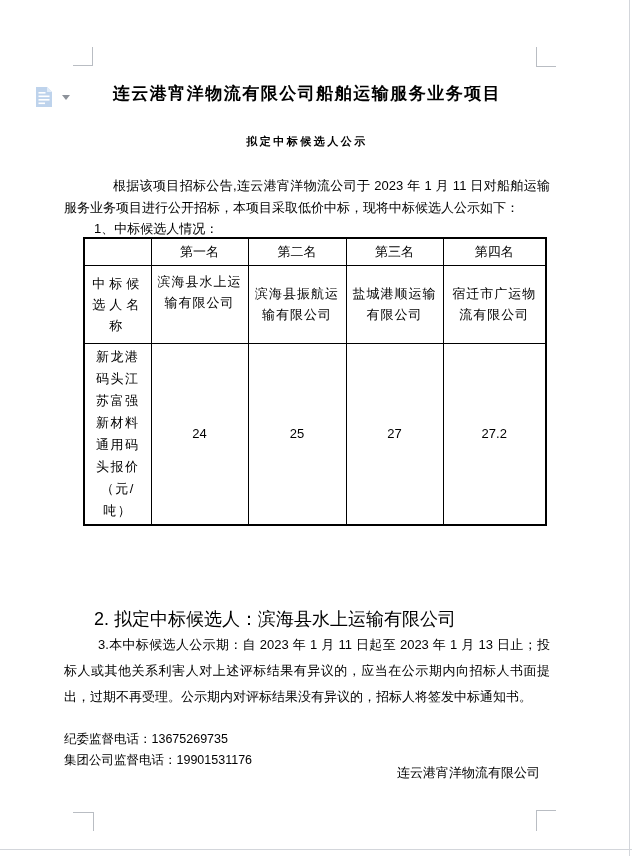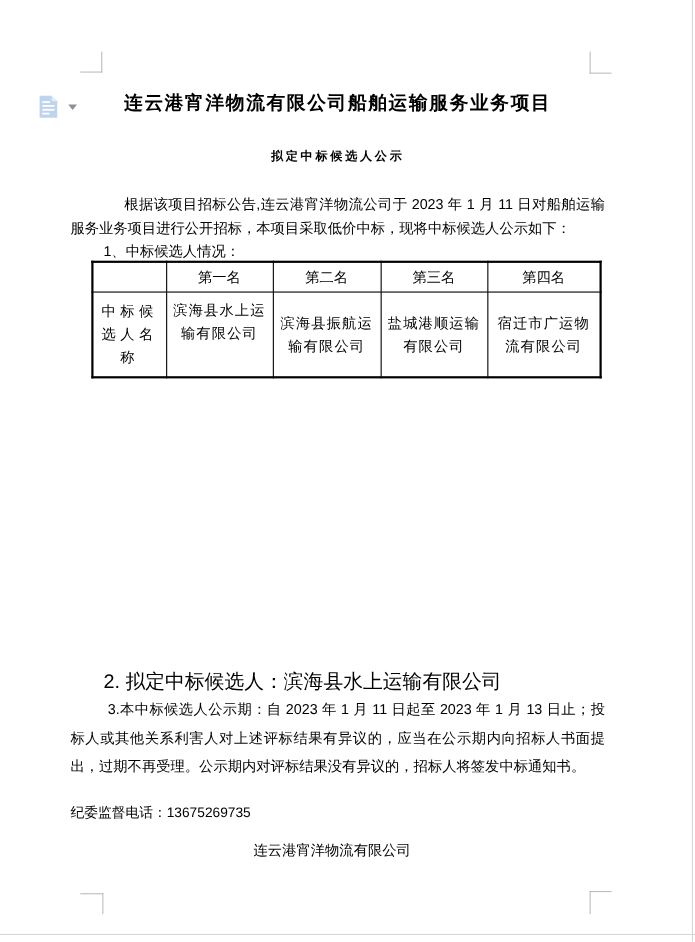--- a/index.html
+++ b/index.html
@@ -49,21 +49,21 @@
   td.company.toppos{vertical-align:top;padding-top:5px;}
   td.plabel{letter-spacing:1.5px;line-height:22px;text-align:left;
     vertical-align:top;padding:6px 4px;}
   td.num{font-size:13.5px;}
 
   .item2{left:64px;top:609px;width:486px;font-size:18px;line-height:21px;
     padding-left:30px;box-sizing:border-box;}
   .notice{left:64px;top:632px;width:486px;font-size:13px;line-height:26px;
     text-align:justify;text-indent:34px;}
   .phones{left:64px;top:729px;font-size:12.5px;font-weight:normal;line-height:20.5px;}
-  .signoff{left:64px;top:762px;width:486px;text-align:center;padding-right:10px;
+  .signoff{left:64px;top:762px;width:486px;text-align:right;padding-right:10px;
     box-sizing:border-box;font-size:13px;line-height:21.5px;}
 </style>
 </head>
 <body>
 
 <div class="edge-right"></div>
 <div class="edge-bottom"></div>
 
 <div class="crop tl"></div>
 <div class="crop tr"></div>
@@ -103,25 +103,33 @@
     <td>第三名</td>
     <td>第四名</td>
   </tr>
   <tr class="r2">
     <td class="rowhead">中标候选人名称</td>
     <td class="company toppos">滨海县水上运输有限公司</td>
     <td class="company">滨海县振航运输有限公司</td>
     <td class="company">盐城港顺运输有限公司</td>
     <td class="company">宿迁市广运物流有限公司</td>
   </tr>
+  <tr class="r4">
+    <td class="plabel">新龙港码头江苏富强新材料通用码头报价（元/吨）</td>
+    <td class="num">24</td>
+    <td class="num">25</td>
+    <td class="num">27</td>
+    <td class="num">27.2</td>
+  </tr>
 </tbody>
   </table>
 
 <div class="abs item2">2. 拟定中标候选人：滨海县水上运输有限公司</div>
 <div class="abs notice">3.本中标候选人公示期：自 2023 年 1 月 11 日起至 2023 年 1 月 13 日止；投标人或其他关系利害人对上述评标结果有异议的，应当在公示期内向招标人书面提出，过期不再受理。公示期内对评标结果没有异议的，招标人将签发中标通知书。</div>
 
 <div class="abs phones">
   <div>纪委监督电话：13675269735</div>
+  <div>集团公司监督电话：19901531176</div>
 </div>
 
 <div class="abs signoff">
   <div>连云港宵洋物流有限公司</div>
 </div>
 
 </body></html>

